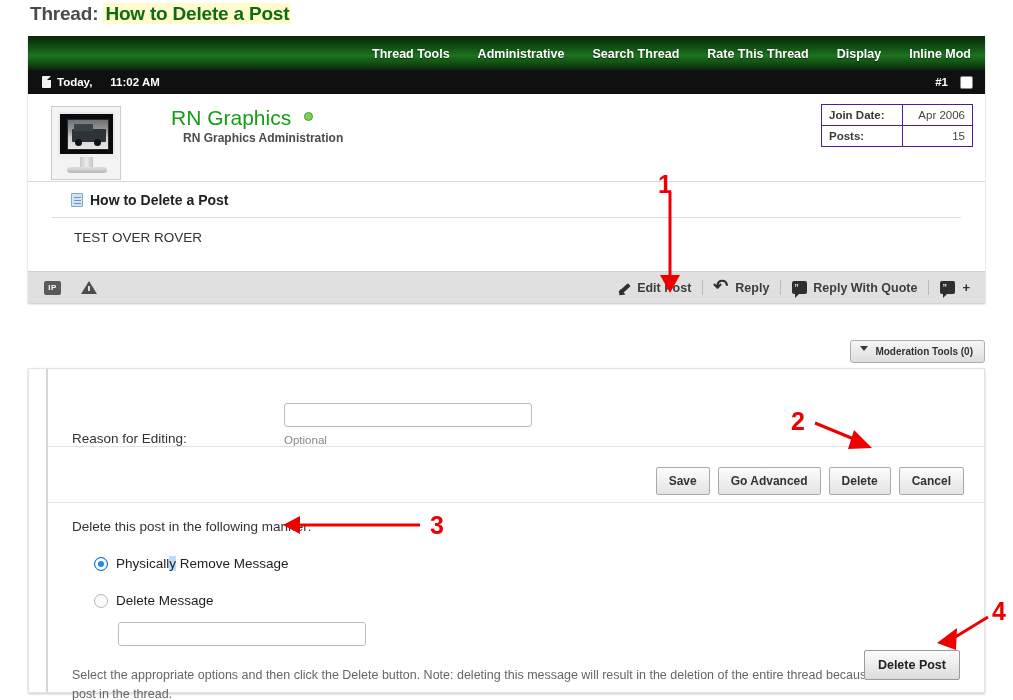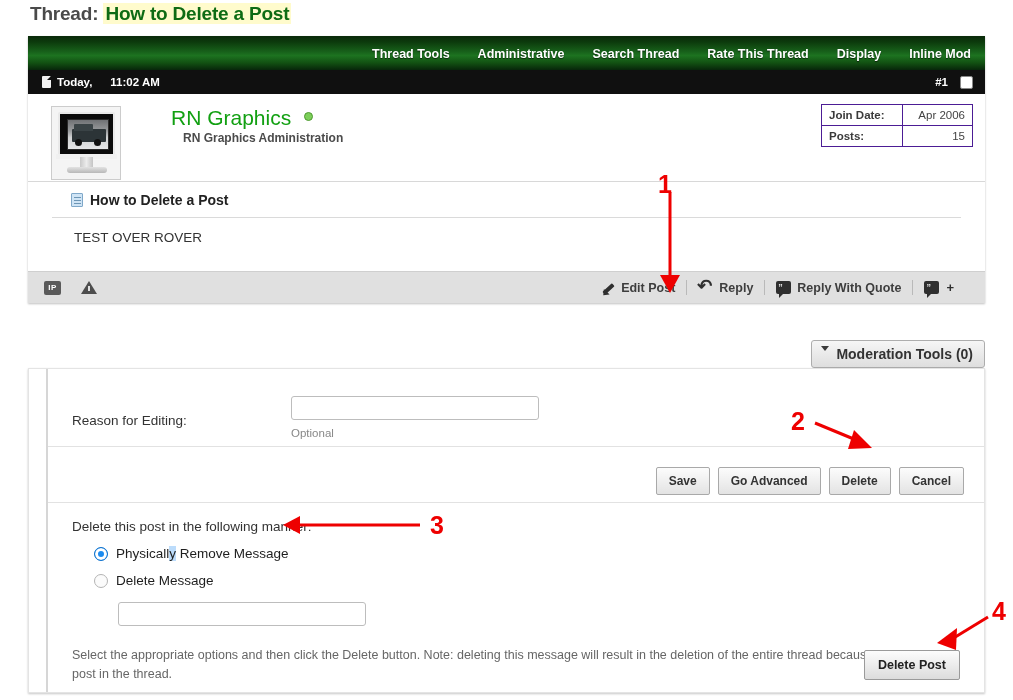--- a/index.html
+++ b/index.html
@@ -175,21 +175,21 @@
 
   .post-body {
     padding: 12px 24px 26px 46px;
     font-size: 13.5px; color: #333;
   }
 
   
   .action-bar {
     height: 32px; background: #e0e0e0;
     border-top: 1px solid #cfcfcf;
-    display: flex; align-items: center; padding: 0 20px 0 16px;
+    display: flex; align-items: center; padding: 0 4px 0 16px;
   }
   .ip-badge {
     width: 17px; height: 14px; background: #5a5a5a; color: #fff;
     font-size: 8px; font-weight: bold; border-radius: 2px;
     display: flex; align-items: center; justify-content: center;
     letter-spacing: .5px; cursor: pointer;
   }
   .warn-icon {
     width: 0; height: 0; margin-left: 20px; cursor: pointer;
     border-left: 8px solid transparent; border-right: 8px solid transparent;
@@ -245,21 +245,21 @@
   .plus-mark {
     font-size: 13px; font-weight: bold; color: #2f2f2f;
     margin-left: 1px; align-self: flex-end;
   }
 
   
   .modtools {
     position: absolute; right: 28px; top: 340px;
     background: linear-gradient(to bottom, #f6f6f6, #dedede);
     border: 1px solid #adadad; border-radius: 3px;
-    font-size: 14px; font-weight: bold; color: #333;
+    font-size: 10px; font-weight: bold; color: #333;
     padding: 5px 11px 5px 9px; cursor: pointer;
     display: flex; gap: 7px;
   }
   .caret-down {
     width: 0; height: 0;
     border-left: 4px solid transparent; border-right: 4px solid transparent;
     border-top: 5px solid #3a3a3a;
   }
 
   
@@ -271,24 +271,23 @@
   .edit-gutter {
     position: absolute; left: 0; top: 0; width: 18px; height: 100%;
     border-right: 1px solid #d6d6d6; background: #fff;
   }
   .edit-inner {
     position: absolute; left: 18px; top: 0; right: 0; bottom: 0;
     border-left: 1px solid #d6d6d6;
   }
 
   .row-reason {
-    display: flex; align-items: center;
+    display: flex; align-items: flex-end;
     padding: 20px 0 0 24px; height: 78px;
     border-bottom: 1px solid #e2e2e2;
-    gap: 7px;
   }
   .row-reason .label {
     width: 212px; font-size: 13.5px; color: #333; padding-top: 5px;
   }
   .reason-input {
     width: 248px; height: 24px;
     border: 1px solid #bdbdbd; border-radius: 3px; background: #fff;
     outline: none; font-family: inherit; font-size: 13px; padding: 0 5px;
   }
   .optional-note {
@@ -303,21 +302,21 @@
   .btn {
     background: linear-gradient(to bottom, #fcfcfc, #e3e3e3);
     border: 1px solid #a9a9a9; border-radius: 2px;
     font-size: 12px; font-weight: bold; color: #333;
     padding: 6px 12px; cursor: pointer; font-family: inherit;
   }
 
   .delete-section { padding: 16px 0 0 24px; }
   .delete-heading { font-size: 13.5px; color: #333; }
   .radio-line {
-    display: flex; align-items: center; margin-top: 12px; padding-left: 22px;
+    display: flex; align-items: center; margin-top: 22px; padding-left: 22px;
   }
   .radio {
     width: 14px; height: 14px; border-radius: 50%;
     border: 1px solid #b4b4b4; background: #fbfbfb;
     margin-right: 8px; cursor: pointer; flex: none;
   }
   .radio.checked {
     background: #1b8bf0; border-color: #1273cc;
     box-shadow: inset 0 0 0 3px #ffffff, inset 0 0 0 10px #1b8bf0;
   }

